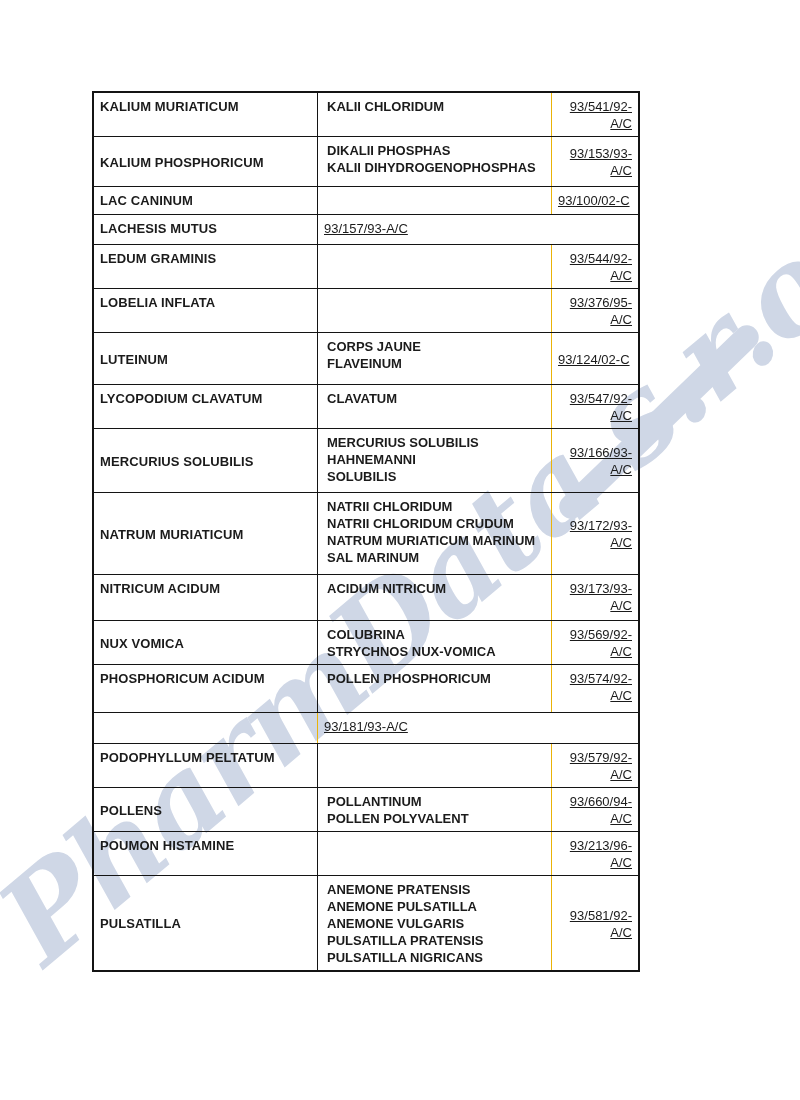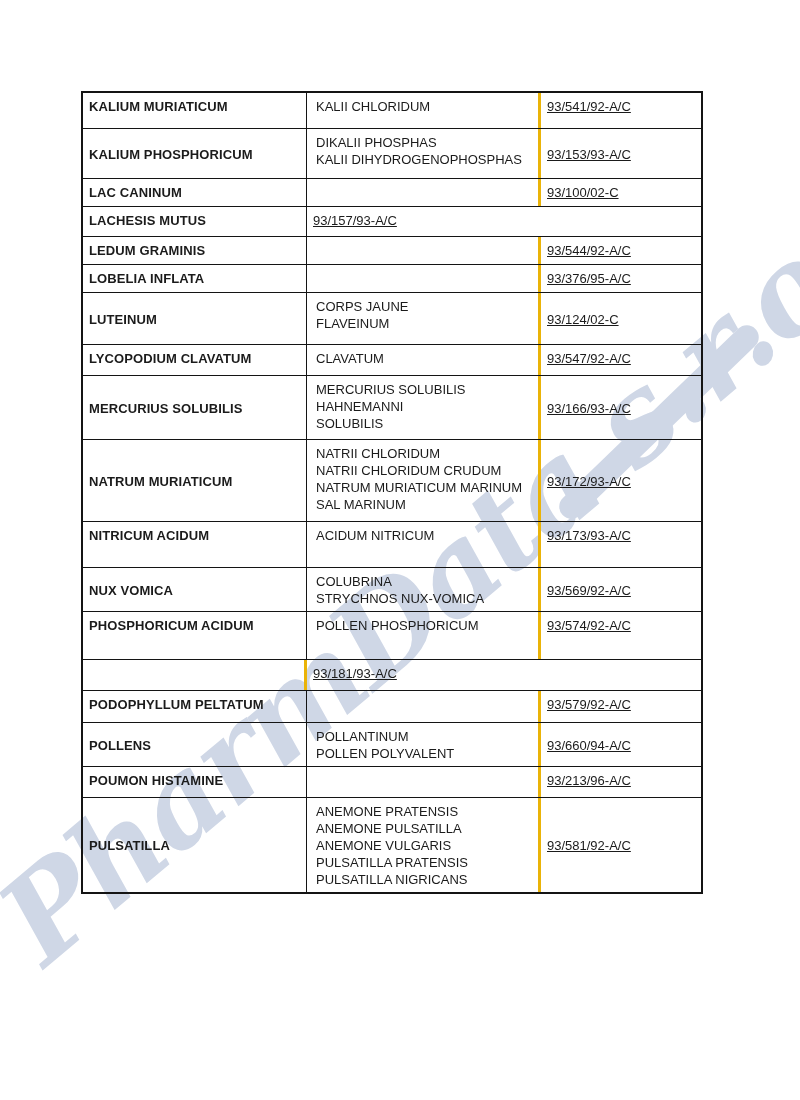--- a/index.html
+++ b/index.html
@@ -32,22 +32,22 @@
     left:525px;top:410px;
     width:268px;height:24px;
     border-radius:12px;
     background:#cfd7e6;
     transform:rotate(-44deg);
     z-index:0;
   }
   
   .reg-table{
     position:absolute;
-    left:81px;top:91px;
-    width:622px;
+    left:92px;top:91px;
+    width:548px;
     box-sizing:border-box;
     border:2px solid #141414;
     z-index:1;
     background:transparent;
     text-align:right;
   }
   .t-row{
     display:grid;
     grid-template-columns:224px 234px 1fr;
     border-bottom:1px solid #141414;
@@ -55,21 +55,21 @@
   }
   .t-row:last-child{border-bottom:none;}
   .cell{
     box-sizing:border-box;
     padding:5px 6px 4px 6px;
     display:flex;flex-direction:column;
     align-items:flex-start;justify-content:flex-start;
     font-size:13px;line-height:17px;color:#1b1b1b;
   }
   .cell-name{border-right:1px solid #141414;font-weight:bold;letter-spacing:0.1px;}
-  .cell-syn{border-right:3px solid #eab308;padding-left:9px;}
+  .cell-syn{border-right:1px solid #eab308;padding-left:9px;font-weight:bold;}
   .cell-reg{padding-left:6px;text-decoration:underline;}
   
   .t-row.multi .cell-name, .t-row.multi .cell-reg{justify-content:center;}
   
   .t-row:nth-child(1){min-height:36px}
   .t-row:nth-child(2){min-height:50px}
   .t-row:nth-child(3){min-height:28px}
   .t-row:nth-child(4){min-height:30px}
   .t-row:nth-child(5){min-height:28px}
   .t-row:nth-child(6){min-height:28px}

